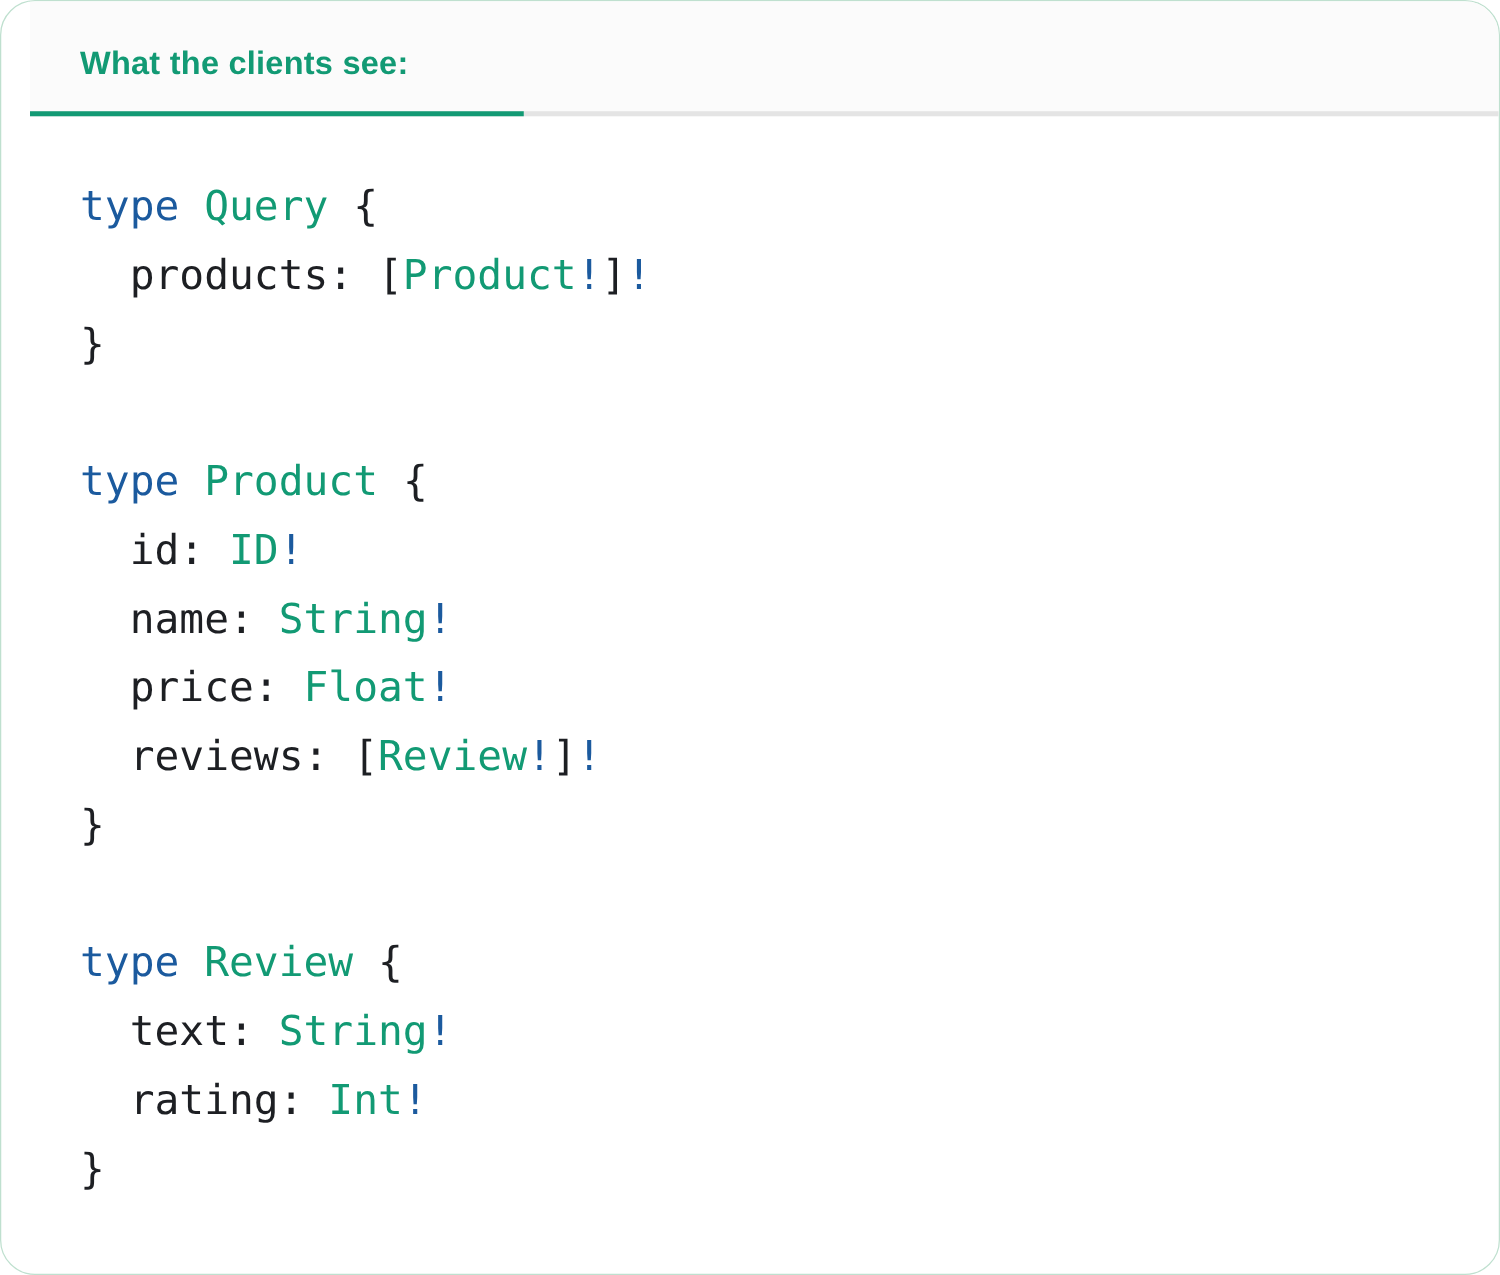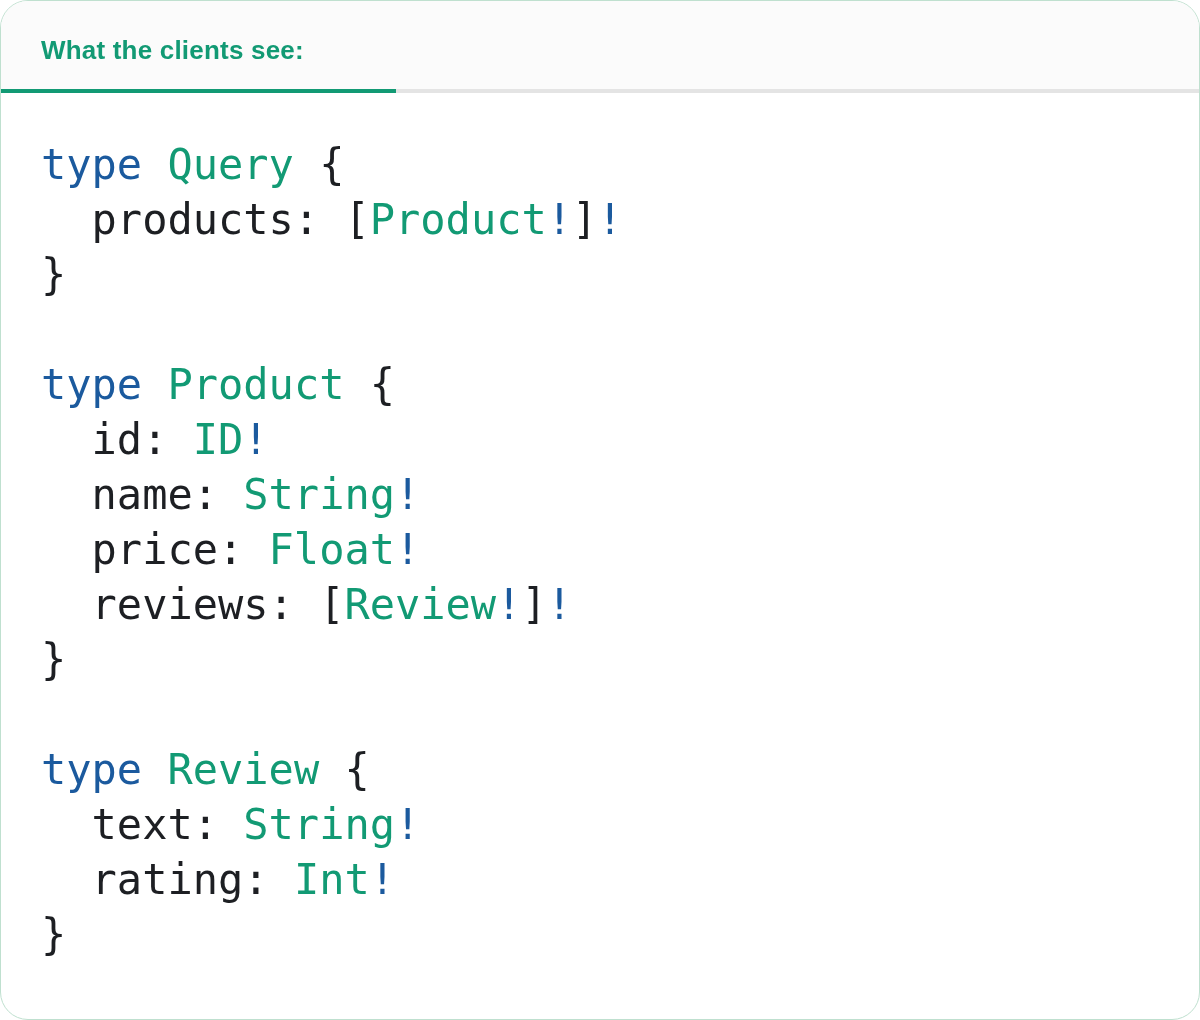--- a/index.html
+++ b/index.html
@@ -13,20 +13,21 @@
   .panel{
     position:absolute;
     left:0; top:0;
     width:1200px;
     height:1020px;
     box-sizing:border-box;
     background:#ffffff;
     border:1px solid #bfe0cf;
     border-radius:28px;
     overflow:hidden;
+    padding-left:23px;
   }
   .panel-header{
     position:relative;
     height:92px;
     background:#fbfbfb;
   }
   .panel-title{
     position:absolute;
     left:40px;
     top:35px;
@@ -48,21 +49,21 @@
     position:absolute;
     left:0; top:0;
     width:395px;
     height:4px;
     background:#129a74;
   }
   .code{
     margin:0;
     padding:44px 30px 0 40px;
     font-family:"DejaVu Sans Mono",monospace;
-    font-size:42px;
+    font-size:33px;
     line-height:55px;
     color:#1d1f23;
   }
   .code-line{
     height:55px;
     white-space:pre;
   }
   .tok-kw{ color:#1b5a9e; }
   .tok-ty{ color:#129a74; }
   .tok-pl{ color:#1d1f23; }

